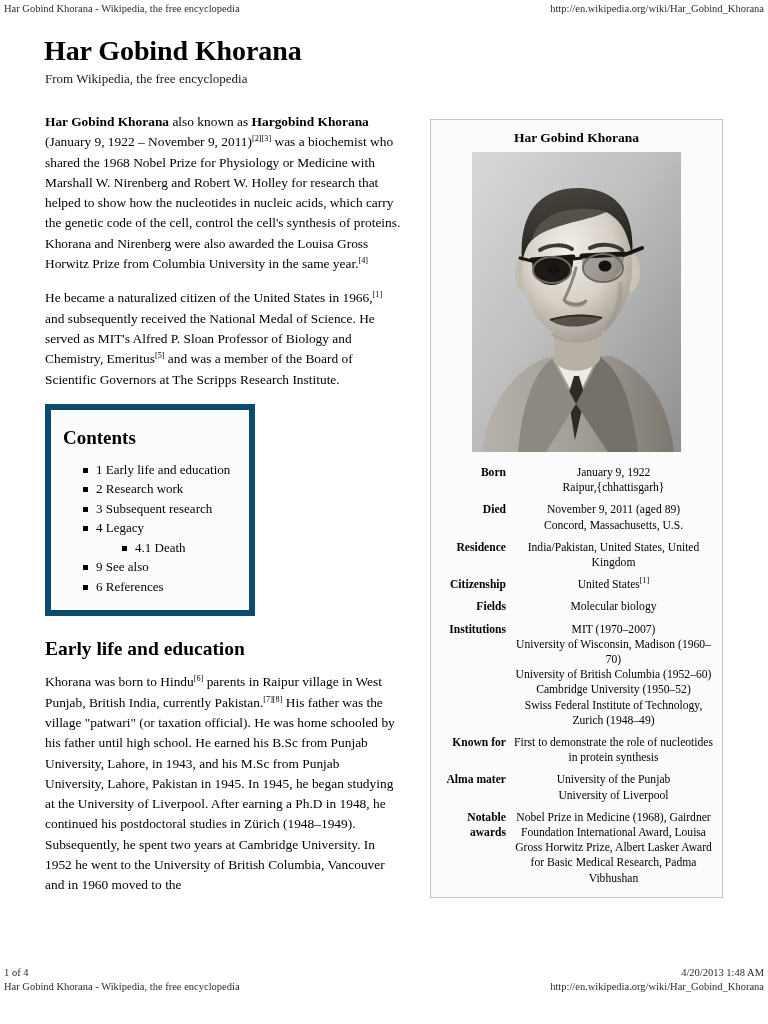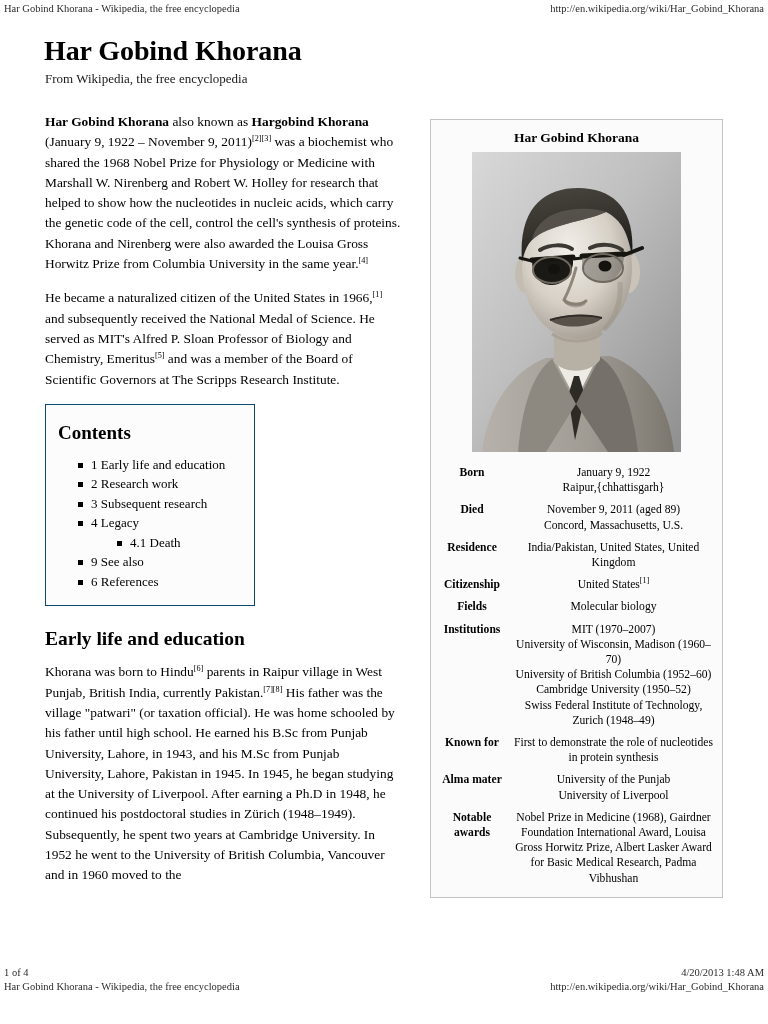--- a/index.html
+++ b/index.html
@@ -98,21 +98,21 @@
   }
   .portrait svg { display: block; width: 100%; height: 100%; }
 
   table.infobox-table {
     width: 100%;
     border-collapse: collapse;
     font-size: 11.6px;
     line-height: 15.2px;
   }
   table.infobox-table th {
-    text-align: center;
+    text-align: right;
     vertical-align: top;
     font-weight: bold;
     width: 76px;
     padding: 2px 6px 5px 2px;
     white-space: normal;
     margin-left: 32px;
   }
   table.infobox-table td {
     text-align: center;
     vertical-align: top;
@@ -136,21 +136,21 @@
   }
   .body-col p {
     margin: 0 16px 14px 0;
   }
   .body-col p.tight { margin-bottom: 0; }
 
   
   .toc {
     margin: 14px 0 0 0;
     width: 210px;
-    border: 1px solid #0c4a6e;
+    border: 6px solid #0c4a6e;
     background: #fcfcfc;
     padding: 16px 12px 14px 12px;
   }
   .toc-heading {
     font-size: 19px;
     font-weight: bold;
     line-height: 24px;
     margin: 0 0 10px 0;
   }
   .toc ul {

